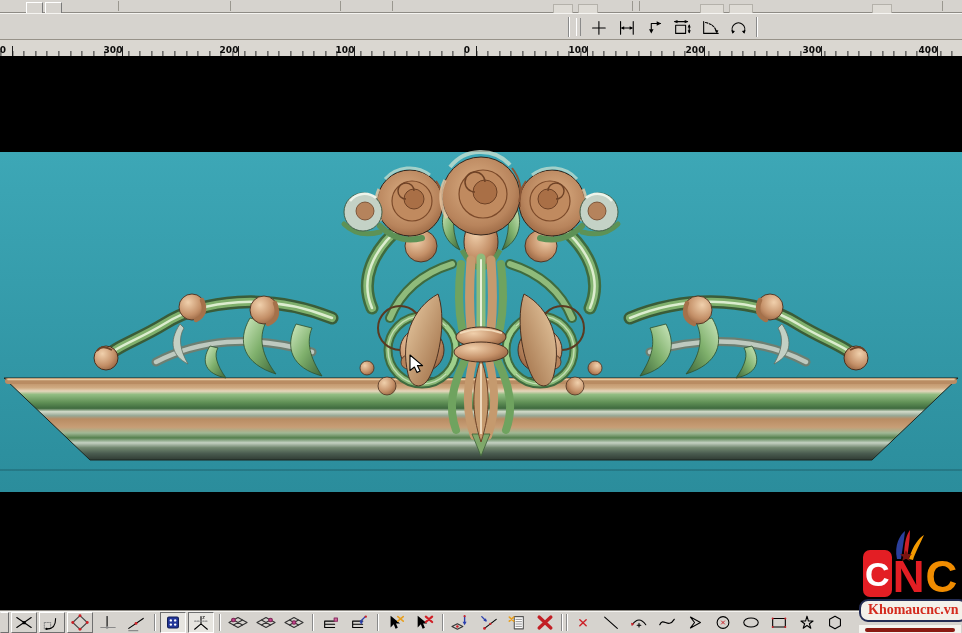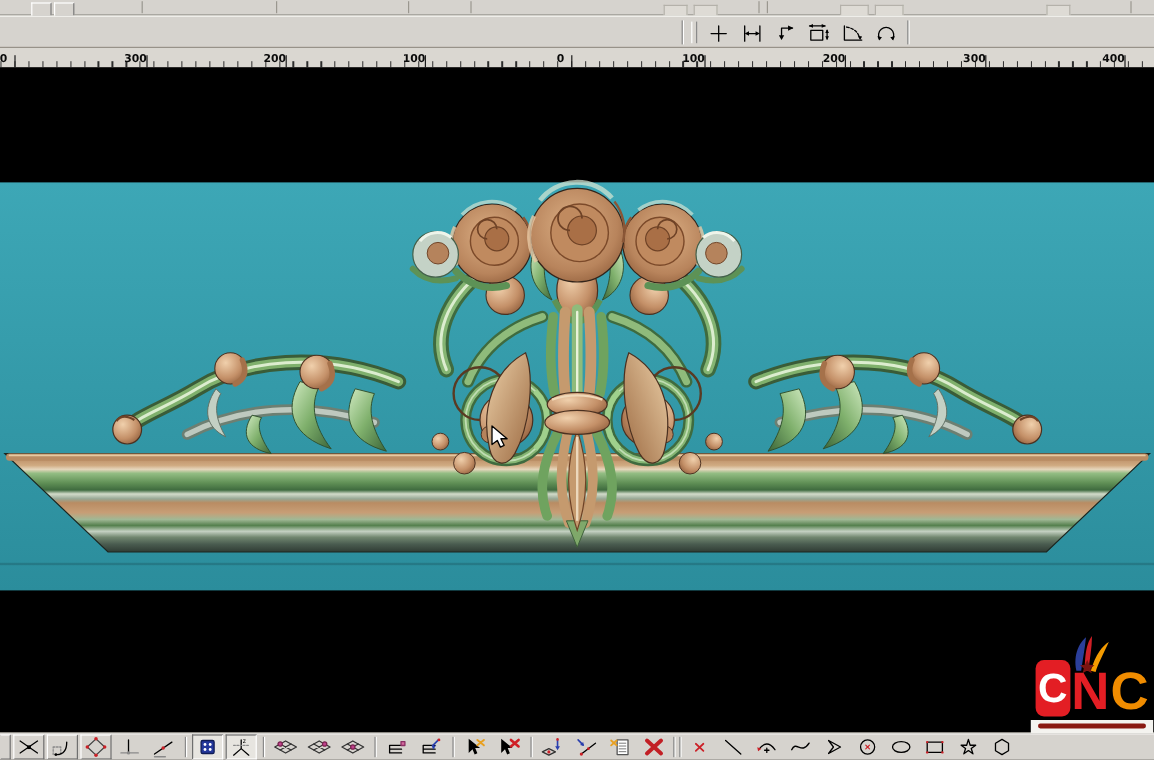--- a/index.html
+++ b/index.html
@@ -541,18 +541,21 @@
       <span class="c1" style="background: rgb(227, 30, 36); color: rgb(255, 255, 255);">C</span>
       <span class="n" style="color: rgb(227, 30, 36);">N</span>
       <span class="c2" style="color: rgb(240, 140, 0);">C</span>
       <svg class="feathers" width="34" height="32" viewBox="0 0 34 32">
         <path d="M6,30 C3,16 9,6 14,2 C13,12 11,22 10,30 Z" fill="#2b3f9b"></path>
         <path d="M13,30 C13,12 16,5 19,1 C19,11 17,21 16,30 Z" fill="#d01f26"></path>
         <path d="M18,30 C22,16 28,9 33,6 C29,15 24,24 22,31 Z" fill="#f49b00"></path>
         <polygon points="15,21 16.8,25 21,25.3 17.8,28 18.8,32 15,29.7 11.2,32 12.2,28 9,25.3 13.2,25" fill="#7a1410"></polygon>
       </svg>
     </div>
+    <div>
+      <span class="badge" style="color: rgb(212, 43, 30); border-color: rgb(35, 44, 84);">Khomaucnc.vn</span>
+    </div>
     <div class="underbar-wrap">
       <div class="underbar" style="background: rgb(138, 26, 18);"></div>
     </div>
   </div>
 
 </div>
 
 </body></html>

